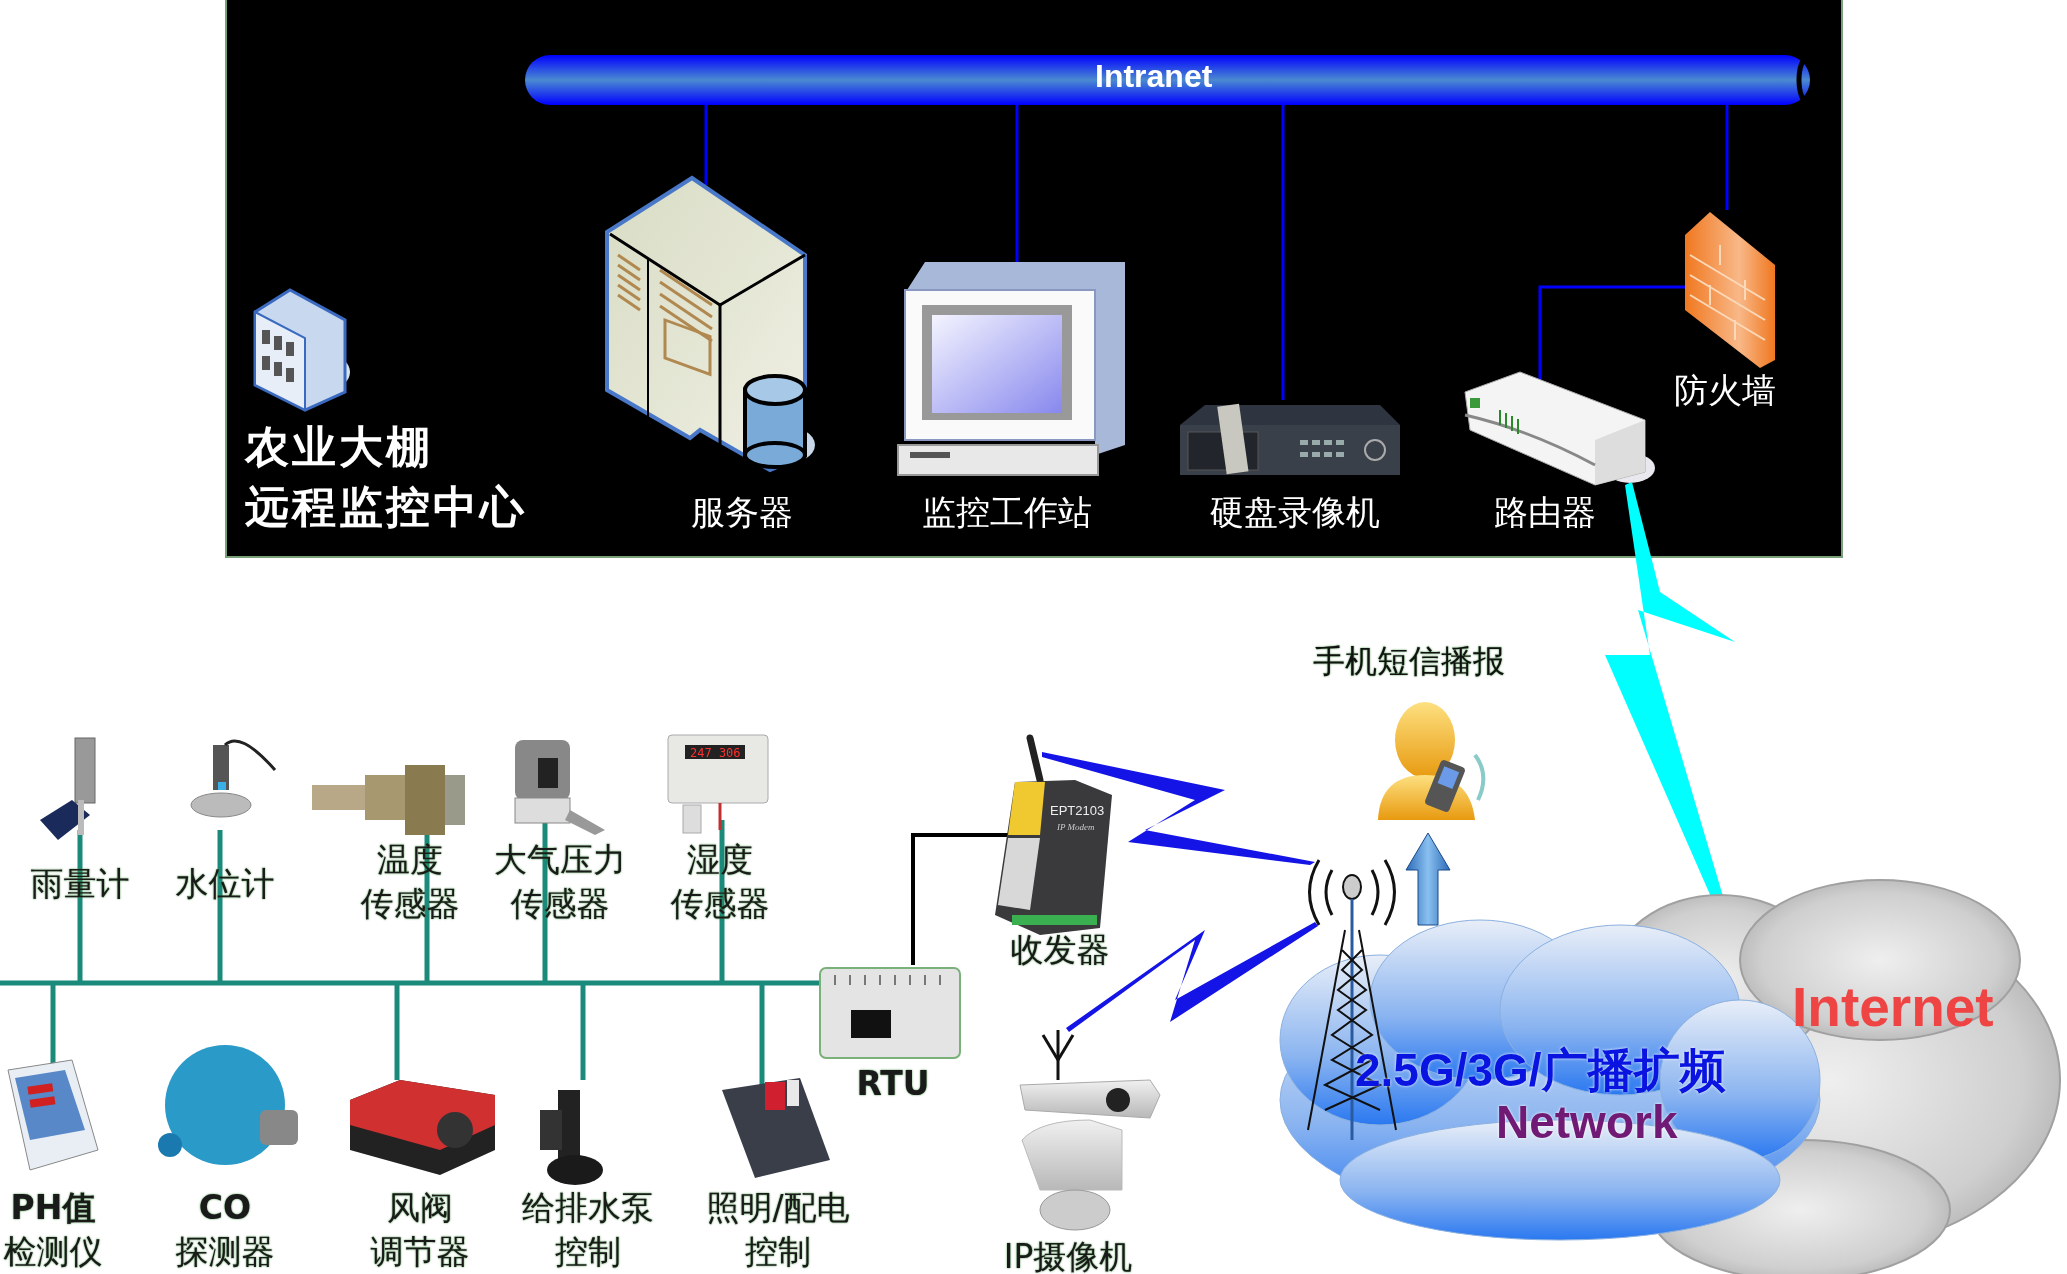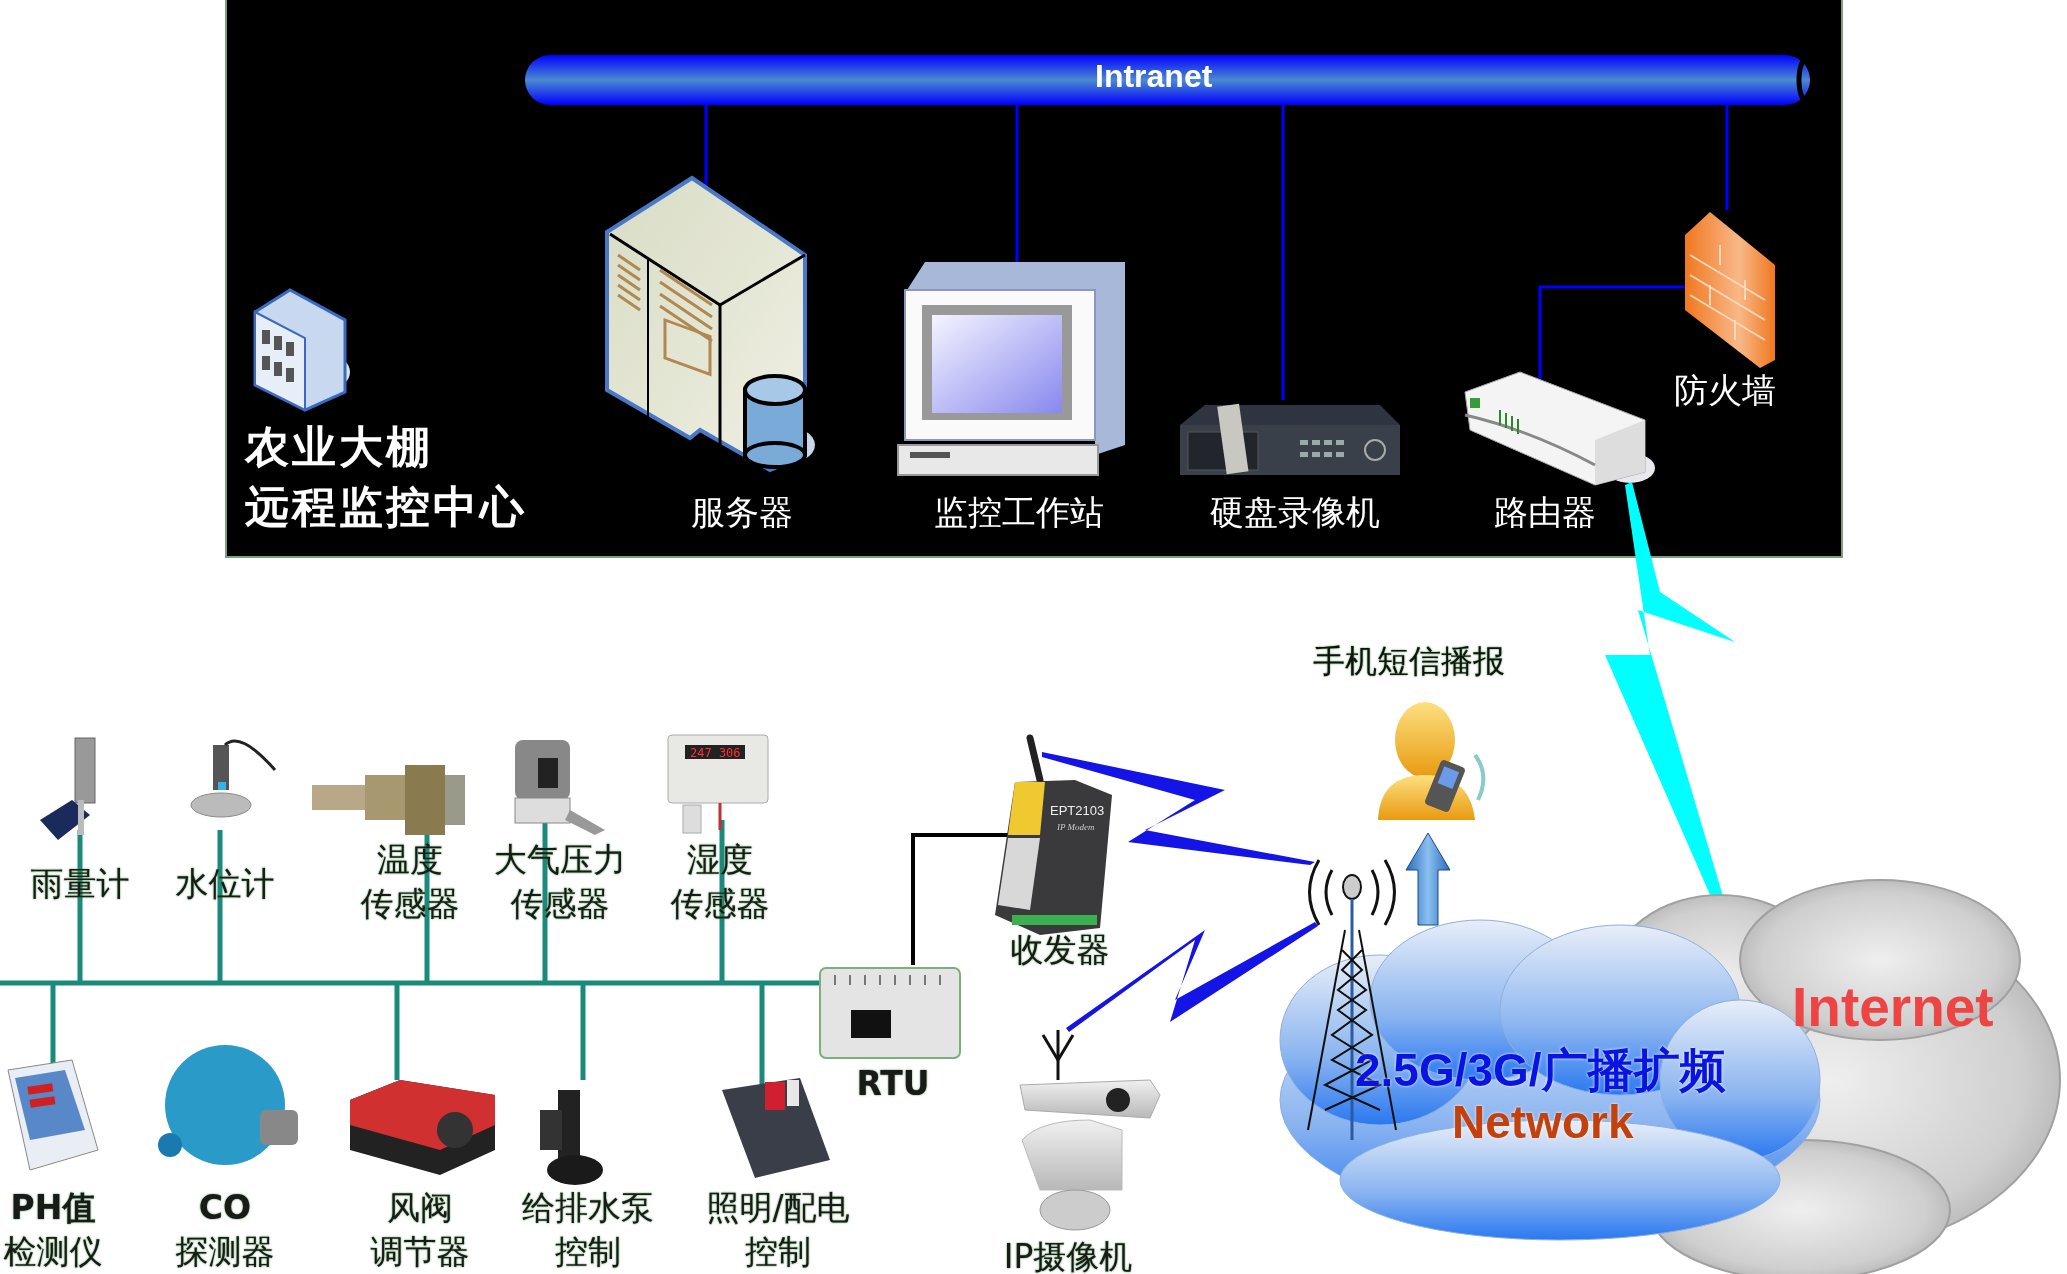--- a/index.html
+++ b/index.html
@@ -6,21 +6,21 @@
   body{width:2067px;height:1274px;position:relative;overflow:hidden;font-family:"DejaVu Sans","Liberation Sans",sans-serif;}
   #control-center{position:absolute;left:225px;top:0;width:1618px;height:558px;background:#000;border:2px solid #7aa07a;border-top:none;box-sizing:border-box;}
   .white-label{position:absolute;color:#fff;font-size:34px;white-space:nowrap;transform:translateX(-50%);font-family:"DejaVu Sans",sans-serif;}
   .title-text{position:absolute;color:#fff;font-weight:bold;font-size:44px;letter-spacing:3px;white-space:nowrap;font-family:Liberation Mono, monospace;}
   .dev-label{position:absolute;color:#1a1a1a;font-size:33px;line-height:44px;text-align:center;white-space:nowrap;transform:translateX(-50%);text-shadow:0 0 2px #3a8a3a;font-family:"DejaVu Sans",sans-serif;}
   .dev-label.bold{font-weight:bold;}
   .dev-label span{display:block;}
   #intranet-label{position:absolute;left:1095px;top:58px;color:#fff;font-weight:bold;font-size:32px;font-family:"Liberation Sans",sans-serif;}
   #internet-label{position:absolute;left:1760px;top:975px;color:#ef4444;font-weight:bold;font-size:55px;font-family:"Liberation Sans",sans-serif;margin-left:32px;}
   #mobile-net-label{position:absolute;left:1355px;top:1040px;color:#0a14e0;font-weight:bold;font-size:46px;white-space:nowrap;font-family:"Liberation Sans",sans-serif;text-shadow:0 0 3px #fff;}
-  #mobile-net-label2{position:absolute;left:1452px;top:1095px;color:#c2410c;font-weight:bold;font-size:46px;white-space:nowrap;font-family:"Liberation Sans",sans-serif;text-shadow:0 0 3px #fff;}
+  #mobile-net-label2{position:absolute;left:1496px;top:1095px;color:#701a75;font-weight:bold;font-size:46px;white-space:nowrap;font-family:"Liberation Sans",sans-serif;text-shadow:0 0 3px #fff;}
   #sms-label{position:absolute;left:1313px;top:640px;color:#111;font-size:32px;white-space:nowrap;text-shadow:0 0 2px #3a8a3a;}
   svg{position:absolute;left:0;top:0;}
 </style>
 </head>
 <body>
 
 <div id="control-center"></div>
 
 <svg width="2067" height="1274" viewBox="0 0 2067 1274">
   <defs>
@@ -329,21 +329,21 @@
     <ellipse cx="1075" cy="1210" rx="35" ry="20" fill="#ccc" stroke="#999"></ellipse>
   </g>
 </svg>
 
 <div id="intranet-label">Intranet</div>
 
 <div class="title-text" style="left:245px;top:418px;">农业大棚</div>
 <div class="title-text" style="left:245px;top:478px;">远程监控中心</div>
 
 <div class="white-label" style="left:742px;top:490px;">服务器</div>
-<div class="white-label" style="left:1007px;top:490px;margin-left:12px;">监控工作站</div>
+<div class="white-label" style="left:1007px;top:490px;">监控工作站</div>
 <div class="white-label" style="left:1295px;top:490px;">硬盘录像机</div>
 <div class="white-label" style="left:1545px;top:490px;">路由器</div>
 <div class="white-label" style="left:1725px;top:368px;">防火墙</div>
 
 <div class="dev-label" style="left:80px;top:862px;">
     <span>雨量计</span>
   </div>
 <div class="dev-label" style="left:225px;top:862px;">
     <span>水位计</span>
   </div>

